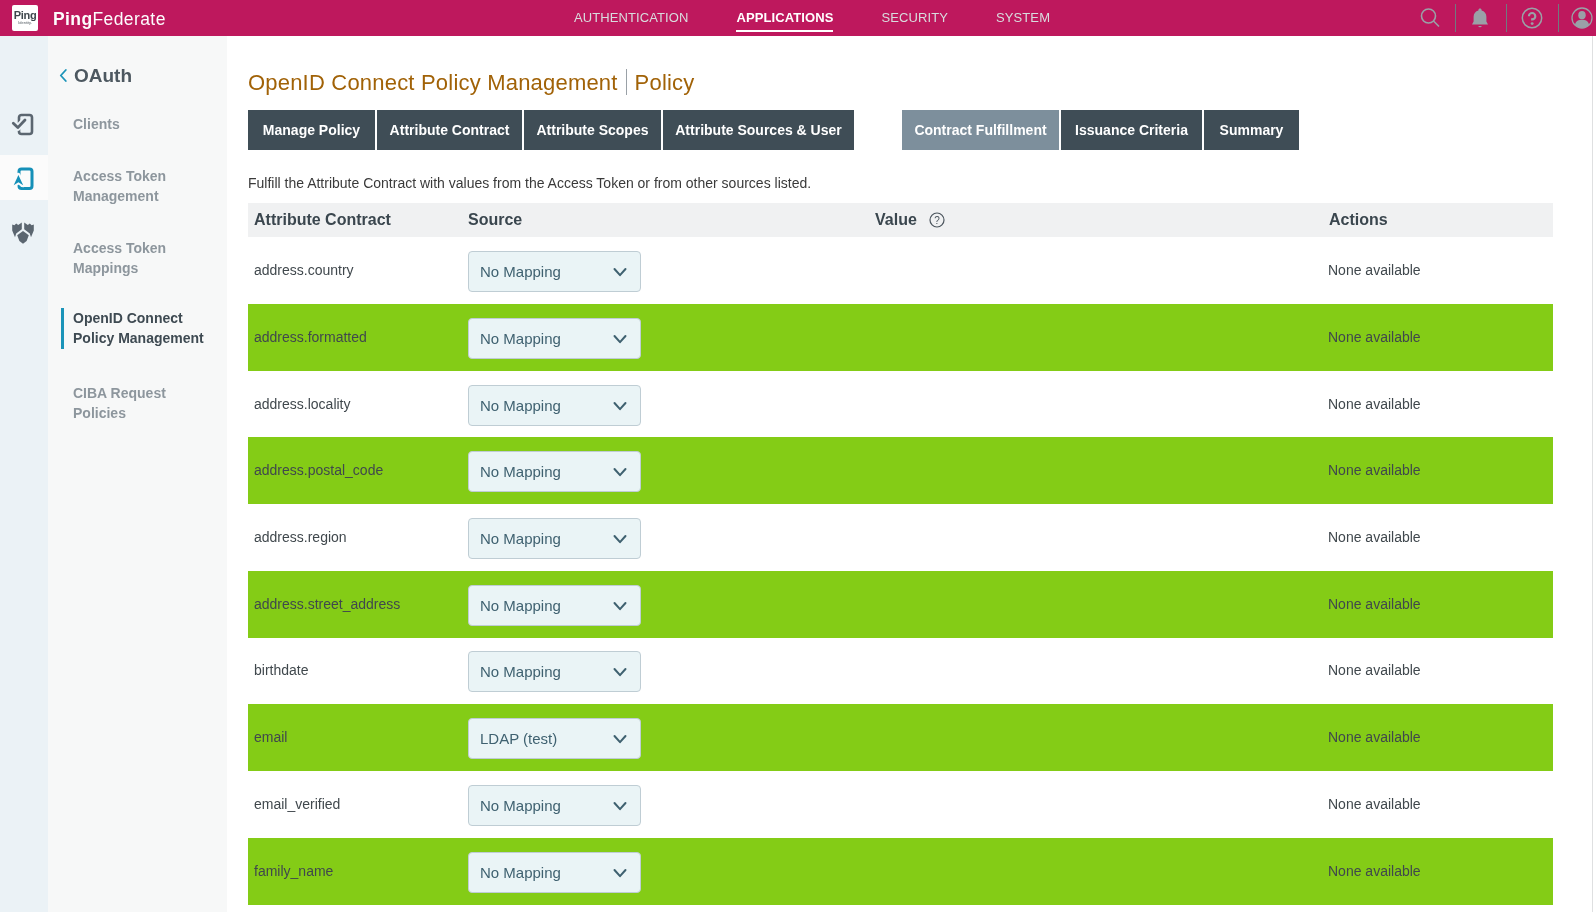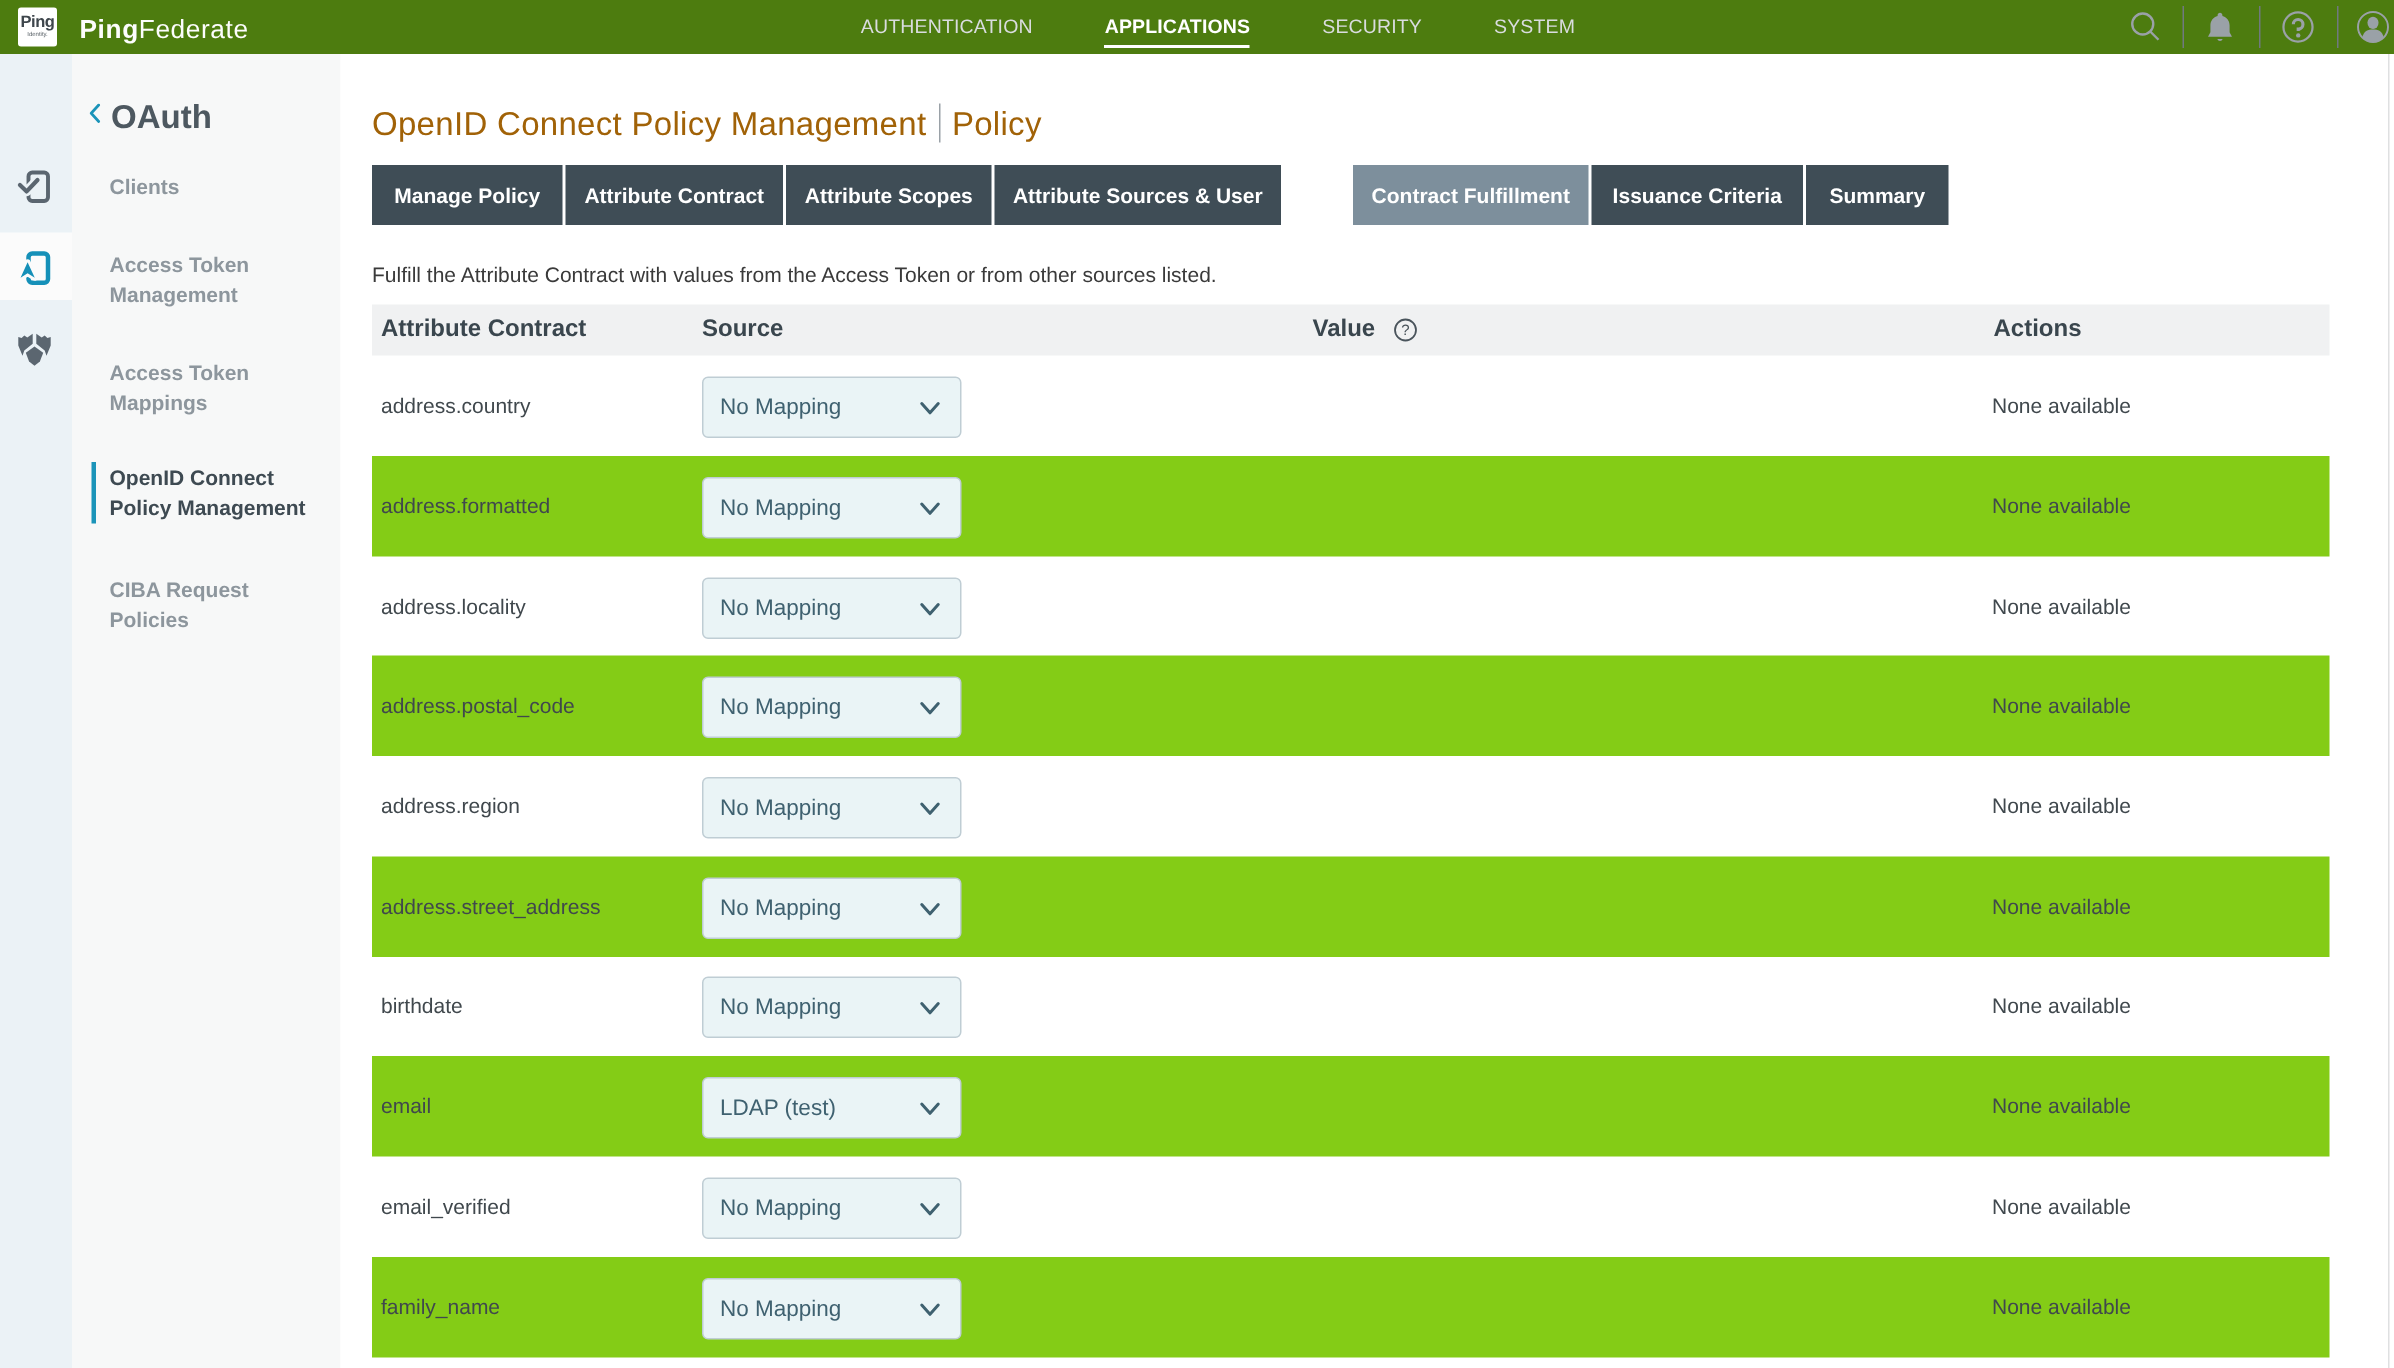--- a/index.html
+++ b/index.html
@@ -1,35 +1,35 @@
 <!DOCTYPE html>
 <html><head>
 <meta charset="utf-8">
 <style>
 * { margin:0; padding:0; box-sizing:border-box; }
 html,body { width:1596px; height:912px; overflow:hidden; font-family:"Liberation Sans", sans-serif; background:#fff; }
 
-.topbar { position:absolute; left:0; top:0; width:1596px; height:36px; background:#4d7c0f; }
+.topbar { position:absolute; left:0; top:0; width:1596px; height:36px; background:#be185d; }
 .logobox { position:absolute; left:12px; top:5px; width:26px; height:26px; background:#fff; border-radius:2px; text-align:center; }
 .logobox .p1 { font-weight:bold; font-size:11px; color:#3e464c; display:block; margin-top:5px; line-height:11px; letter-spacing:-0.3px; }
 .logobox .p2 { font-size:4px; color:#5a6268; display:block; line-height:4px; }
 .brand { position:absolute; left:53px; top:9px; font-size:17.5px; color:#fdfdfd; font-weight:300; letter-spacing:0.4px; }
 .brand b { font-weight:bold; }
 .nav { position:absolute; left:14px; top:0; width:100%; height:36px; text-align:center; }
 .nav span { display:inline-block; margin:0 24px; font-size:13px; color:#d9dcde; letter-spacing:0.1px; line-height:36px; vertical-align:top;}
 .nav span.active { color:#fff; font-weight:bold; border-bottom:2px solid #fff; line-height:32px; height:30px; margin-top:2px;}
 .hicons { position:absolute; right:0; top:0; height:36px; }
 .hsep { position:absolute; top:4px; width:1px; height:28px; background:#70797f; }
 
 .iconstrip { position:absolute; left:0; top:36px; width:48px; height:876px; background:#ebf2f6; }
 .irow { position:absolute; left:0; width:48px; height:45px; }
 .irow.active { background:#fbfbfb; }
 
 .panel { position:absolute; left:48px; top:36px; width:179px; height:876px; background:#f7f8f8; }
-.oauth { position:absolute; left:10px; top:29px; font-size:22px; font-weight:bold; color:#4d5860; }
+.oauth { position:absolute; left:10px; top:29px; font-size:19px; font-weight:bold; color:#4d5860; }
 .mi { position:absolute; left:25px; width:146px; font-size:14px; font-weight:bold; color:#8d969d; line-height:19.5px; }
 .mi.active { color:#3e4a52; }
 .mi-border { position:absolute; left:13px; width:3px; background:#1b94b9; }
 
 .main { position:absolute; left:227px; top:36px; width:1369px; height:876px; background:#fff; }
 .title { position:absolute; left:21px; top:33px; font-size:22px; font-weight:400; color:#a16207; letter-spacing:0.2px;}
 .title .bar { display:inline-block; width:1px; height:26px; background:#9aa1a7; margin:0 8px; vertical-align:-5px; }
 .tabs { position:absolute; left:21px; top:74px; height:40px; }
 .tab { position:absolute; top:0; height:40px; background:#3f4d56; color:#fff; font-size:14px; font-weight:bold; text-align:center; line-height:40px; }
 .tab.active { background:#7d8f9c; }

